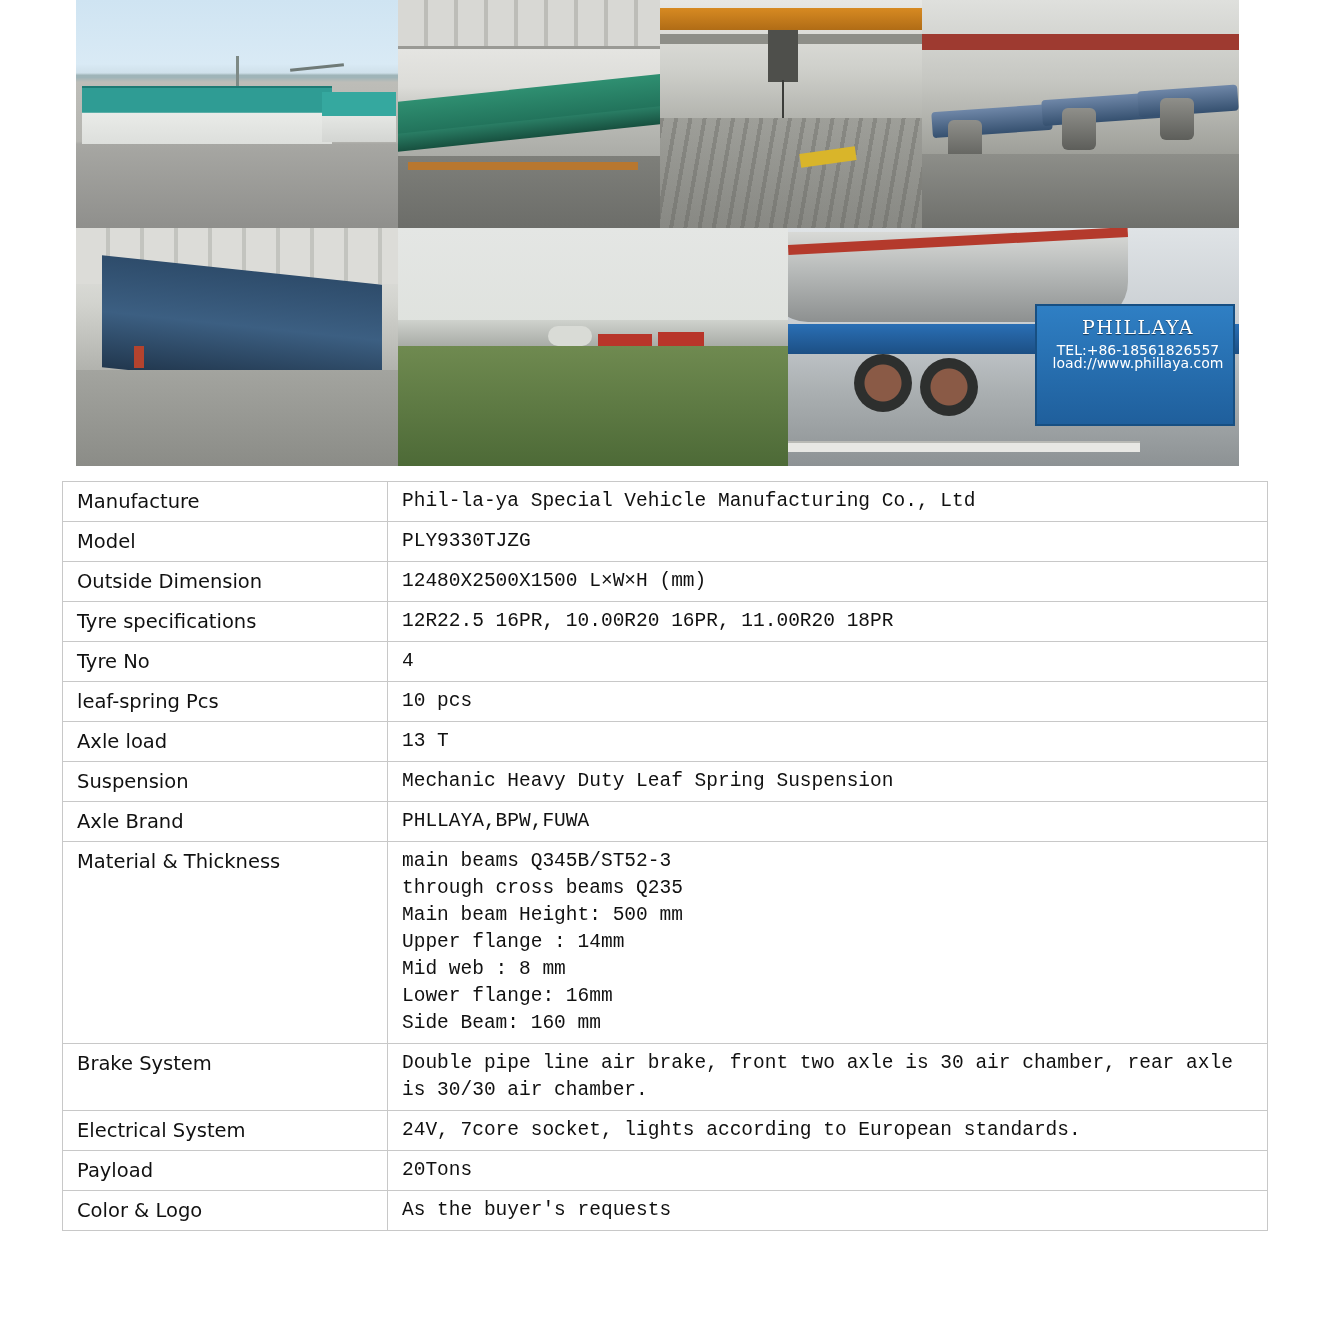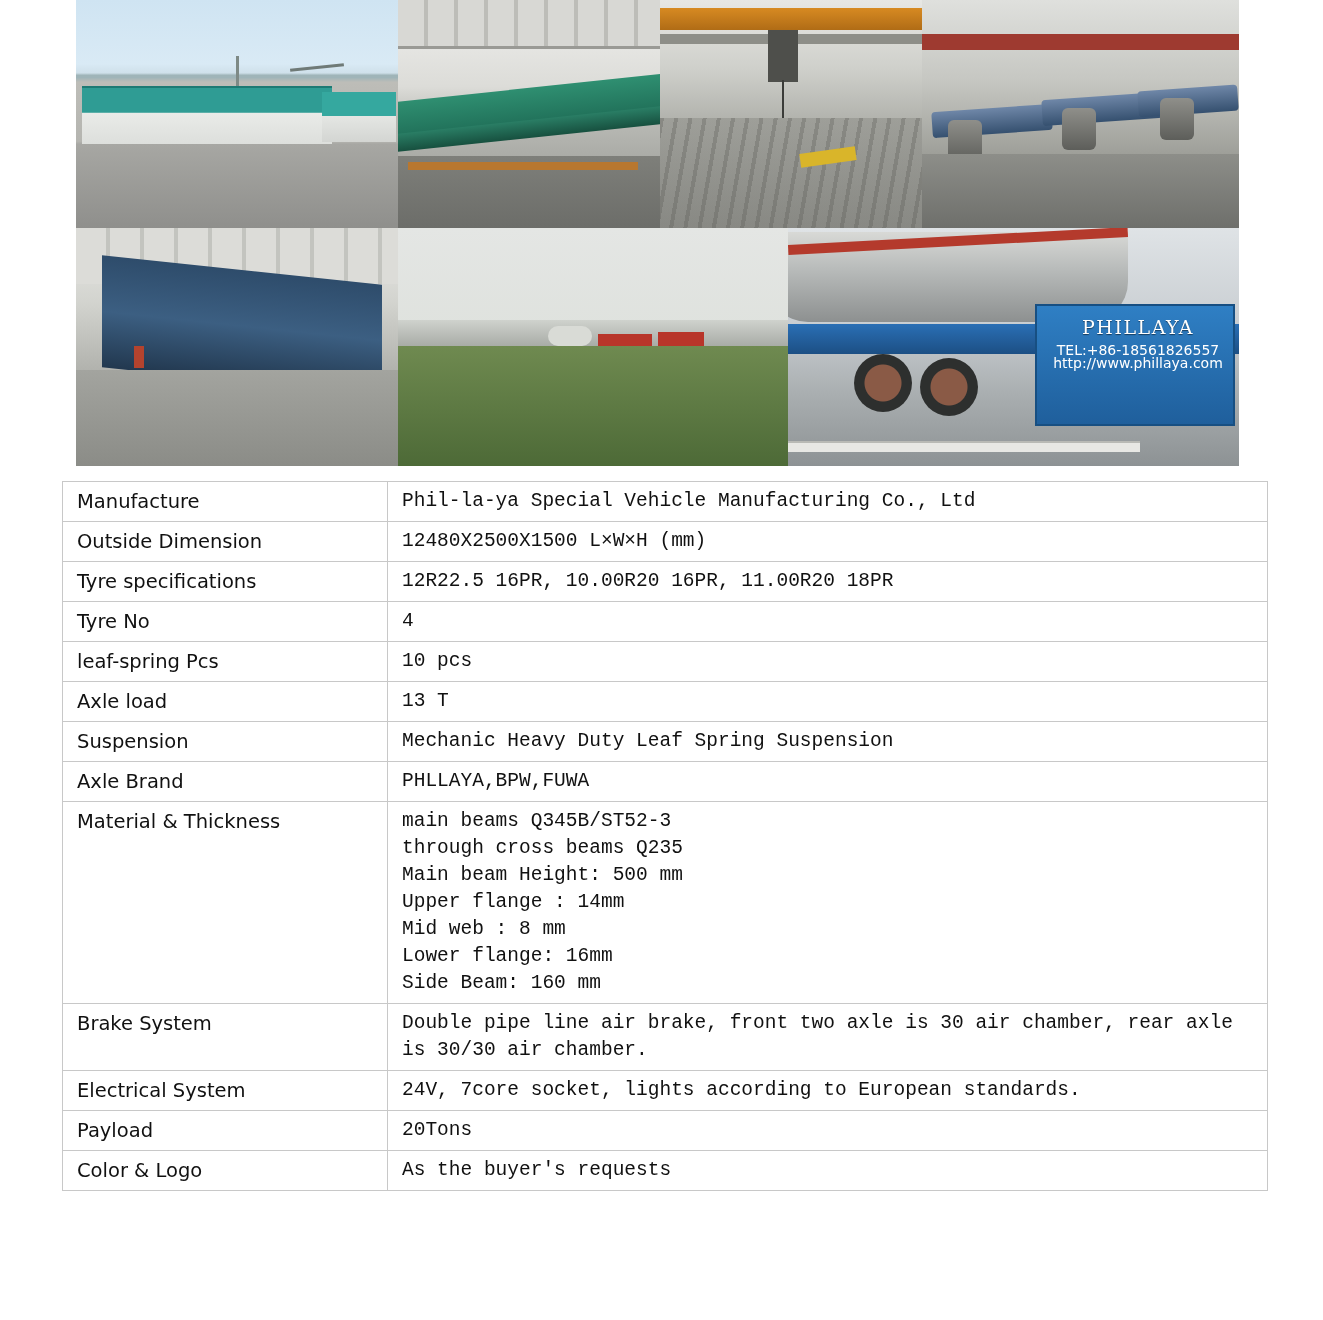--- a/index.html
+++ b/index.html
@@ -361,34 +361,38 @@
       <div class="photo r2c3 ph-tanker">
         <div class="tankbody"></div>
         <div class="redstripe"></div>
         <div class="chassis"></div>
         <div class="wheel w1"></div>
         <div class="wheel w2"></div>
         <div class="logobox"></div>
         <div class="logotext">PHILLAYA</div>
         <div class="logosub">
           <span>TEL:+86-18561826557</span><br>
-          <span>http://www.phillaya.com</span>
+          <span>load://www.phillaya.com</span>
         </div>
         <div class="guardrail"></div>
       </div>
 
     </div>
   </div>
 
   <table class="spec-table">
     <tbody>
 
       <tr>
         <td class="label">Manufacture</td>
         <td class="value">Phil-la-ya Special Vehicle Manufacturing Co., Ltd</td>
+      </tr>
+      <tr>
+        <td class="label">Model</td>
+        <td class="value">PLY9330TJZG</td>
       </tr>
       <tr>
         <td class="label">Outside Dimension</td>
         <td class="value">12480X2500X1500   L×W×H (mm)</td>
       </tr>
       <tr>
         <td class="label">Tyre specifications</td>
         <td class="value">12R22.5 16PR, 10.00R20 16PR, 11.00R20 18PR</td>
       </tr>
       <tr>

